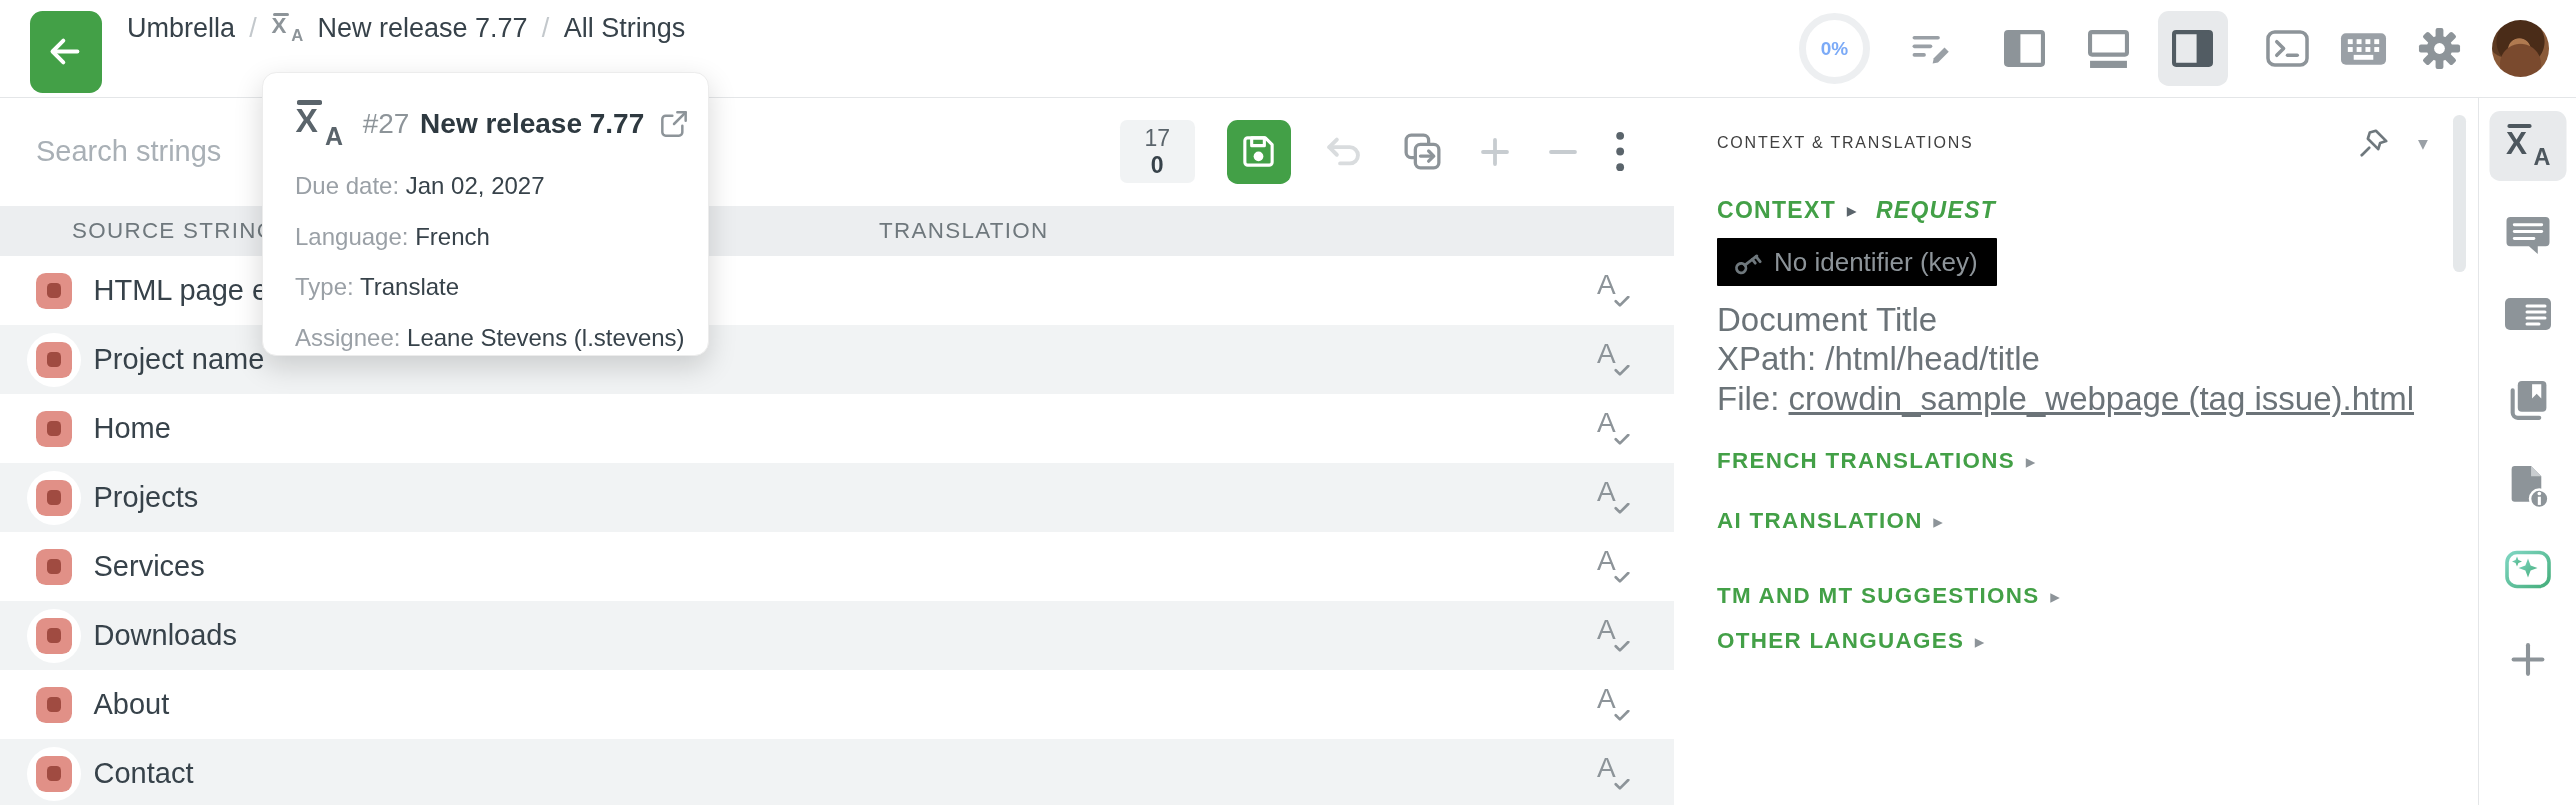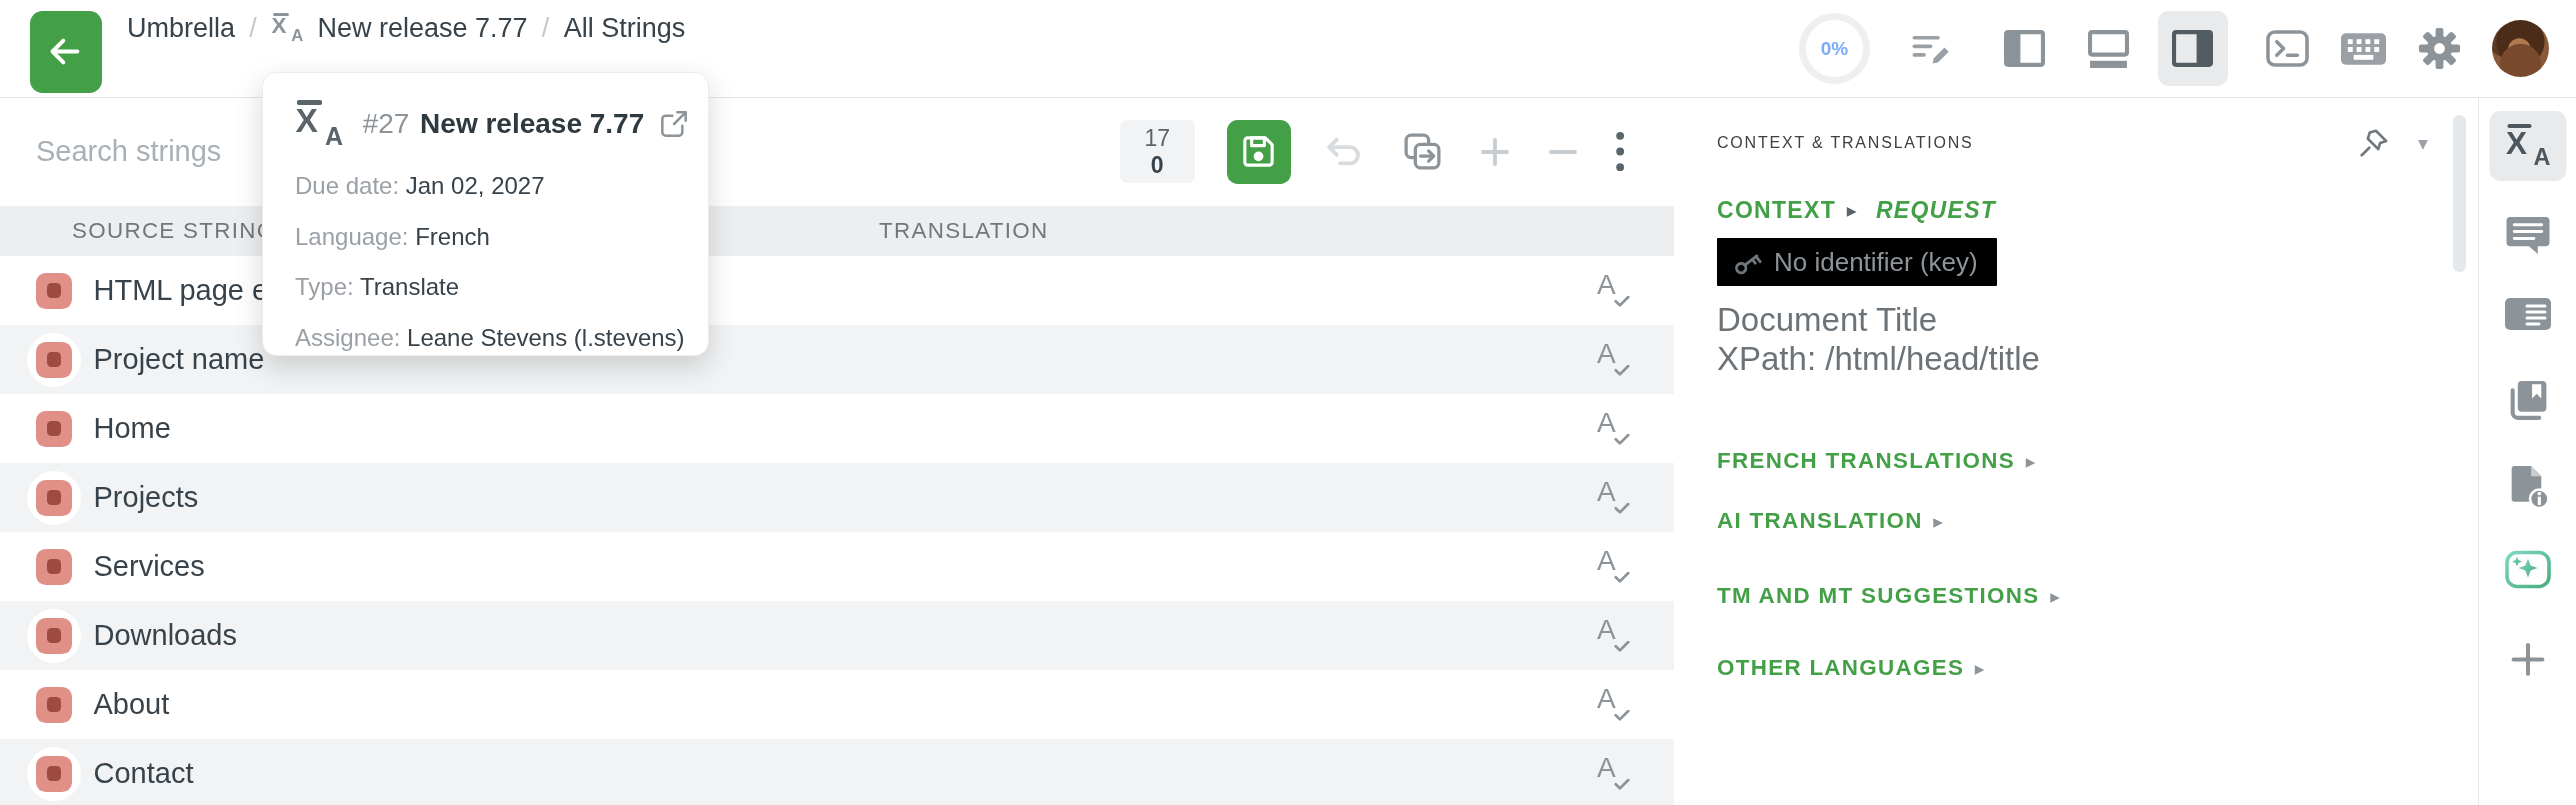--- a/index.html
+++ b/index.html
@@ -77,21 +77,21 @@
   .cp-tabs .ctx{cursor:pointer;}
   .key-pill{top:141px;display:inline-flex;align-items:flex-end;gap:12.5px;background:#000000;border-radius:1px;padding:8px 19.7px 8px 12.5px;width:auto;right:auto;}
   .key-pill span{font-size:26px;color:#8d9499;white-space:nowrap;}
   .cp-meta{font-size:33px;color:#6b7378;white-space:nowrap;}
   .cp-doc{top:204px;}
   .cp-xpath{top:243px;}
   .cp-file{top:283px;}
   .file-link{color:#6b7378;text-decoration:underline;cursor:pointer;}
   .cp-section{display:flex;align-items:center;font-size:22.4px;font-weight:bold;letter-spacing:1.3px;color:#43a047;cursor:pointer;}
   .cp-section .caret-right{color:#8d9499;font-size:19px;margin-left:10.7px;font-weight:normal;}
-  .sec-0{top:351px;}.sec-1{top:411px;}.sec-2{top:486px;}.sec-3{top:531px;margin-top:27px;}
+  .sec-0{top:351px;}.sec-1{top:411px;}.sec-2{top:486px;}.sec-3{top:531px;}
   .scroll-thumb{position:absolute;right:12.5px;top:18px;width:12.5px;height:157px;border-radius:6.3px;background:#e5e8ea;cursor:pointer;}
   
   .right-rail{position:absolute;top:97px;right:0;width:96px;height:708px;background:#fff;}
   .rail-btn{position:absolute;left:50%;transform:translateX(-50%);background:none;border:none;padding:0;display:flex;align-items:center;justify-content:center;cursor:pointer;}
   .rail-active-bg{top:14.3px;width:77px;height:70px;background:#e8eaec;border-radius:10.7px;}
   .rail-active-bg .xa{font-size:45px;color:#4d575e;}
   .r-comment{top:116px;}.r-card{top:198px;}.r-pages{top:281px;}.r-docinfo{top:365px;}.r-ai{top:449px;}.r-plus{top:542px;}
 </style>
 </head>
 <body>
@@ -431,20 +431,23 @@
       </svg>
     <span>No identifier (key)</span>
   </div>
 
   <div class="cp-abs cp-meta cp-doc">Document Title</div>
 
   <div class="cp-abs cp-meta cp-xpath">
     <span>XPath: </span><span>/html/head/title</span>
   </div>
 
+  <div class="cp-abs cp-meta cp-file">
+    <span>File: </span><a class="file-link">crowdin_sample_webpage (tag issue).html</a>
+  </div>
 
   <div class="cp-abs cp-section sec-0">
     <span>FRENCH TRANSLATIONS</span>
     <span class="caret-right">▸</span>
   </div>
   <div class="cp-abs cp-section sec-1">
     <span>AI TRANSLATION</span>
     <span class="caret-right">▸</span>
   </div>
   <div class="cp-abs cp-section sec-2">

